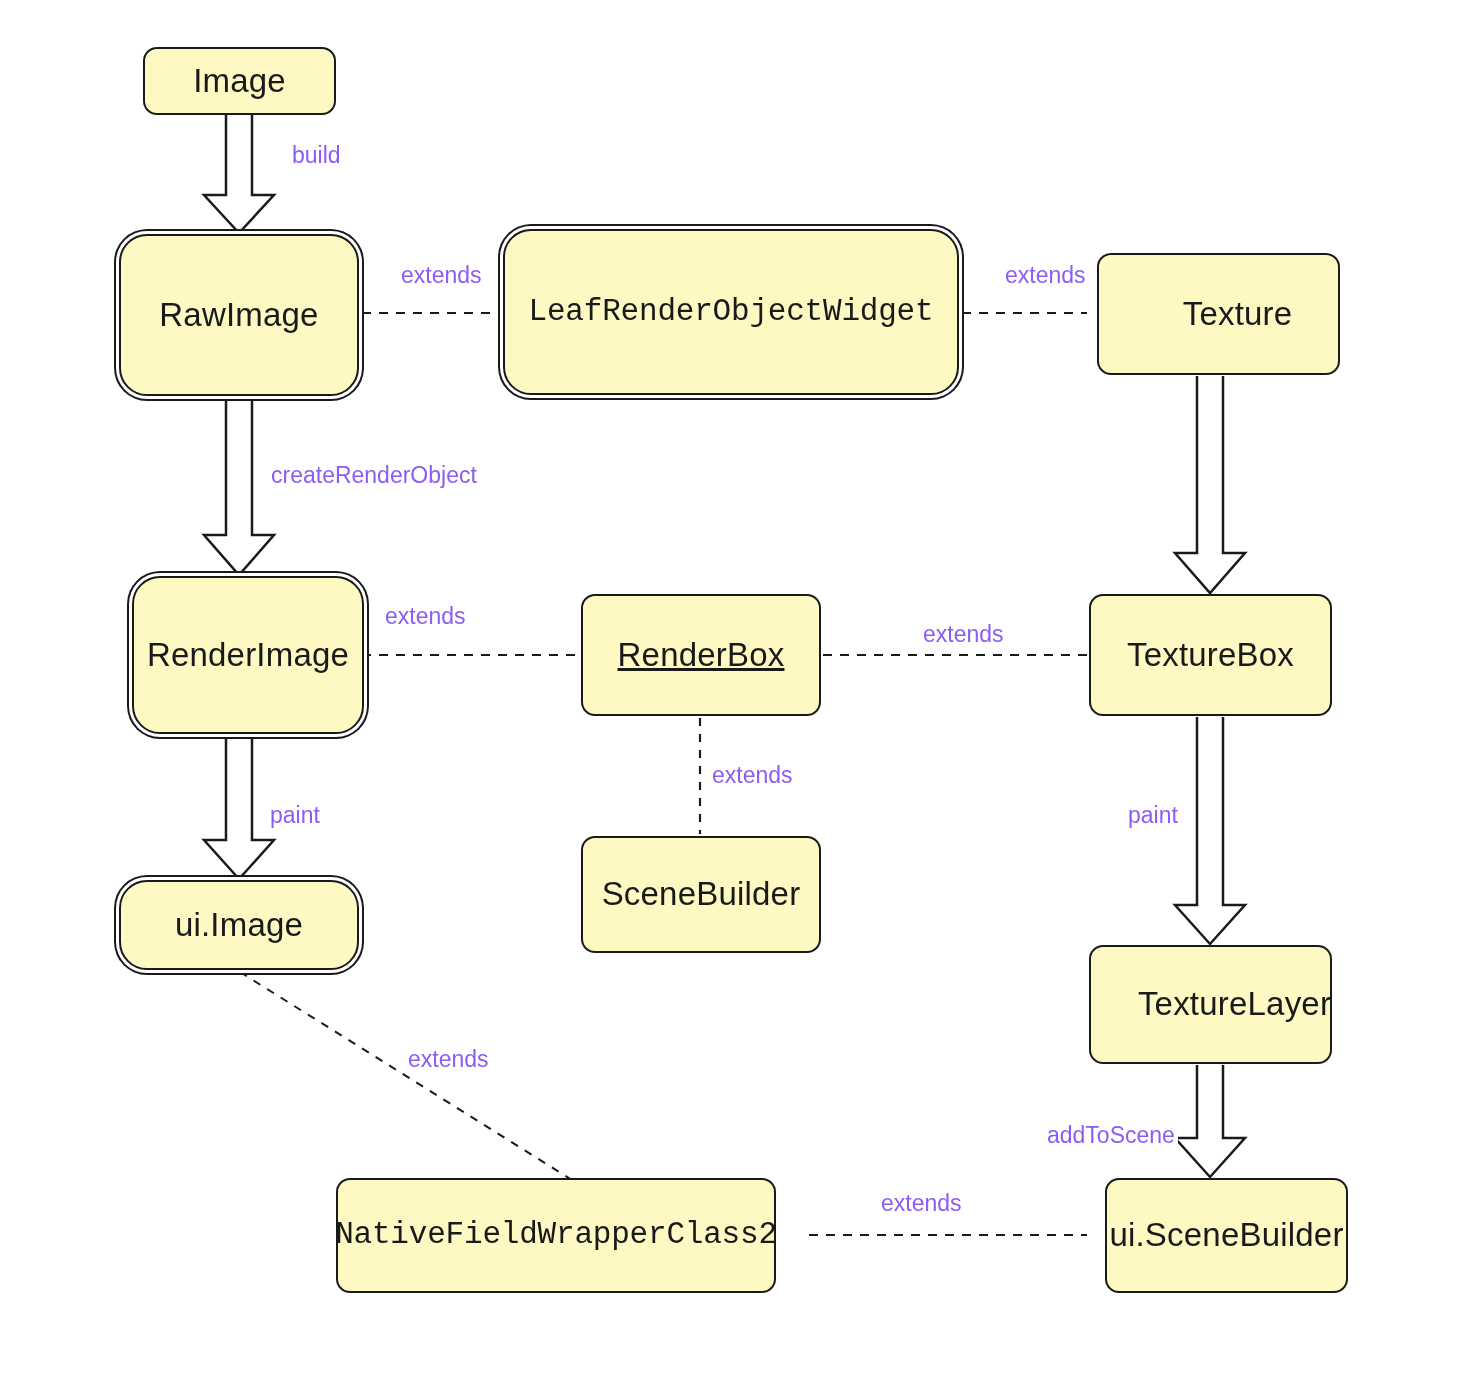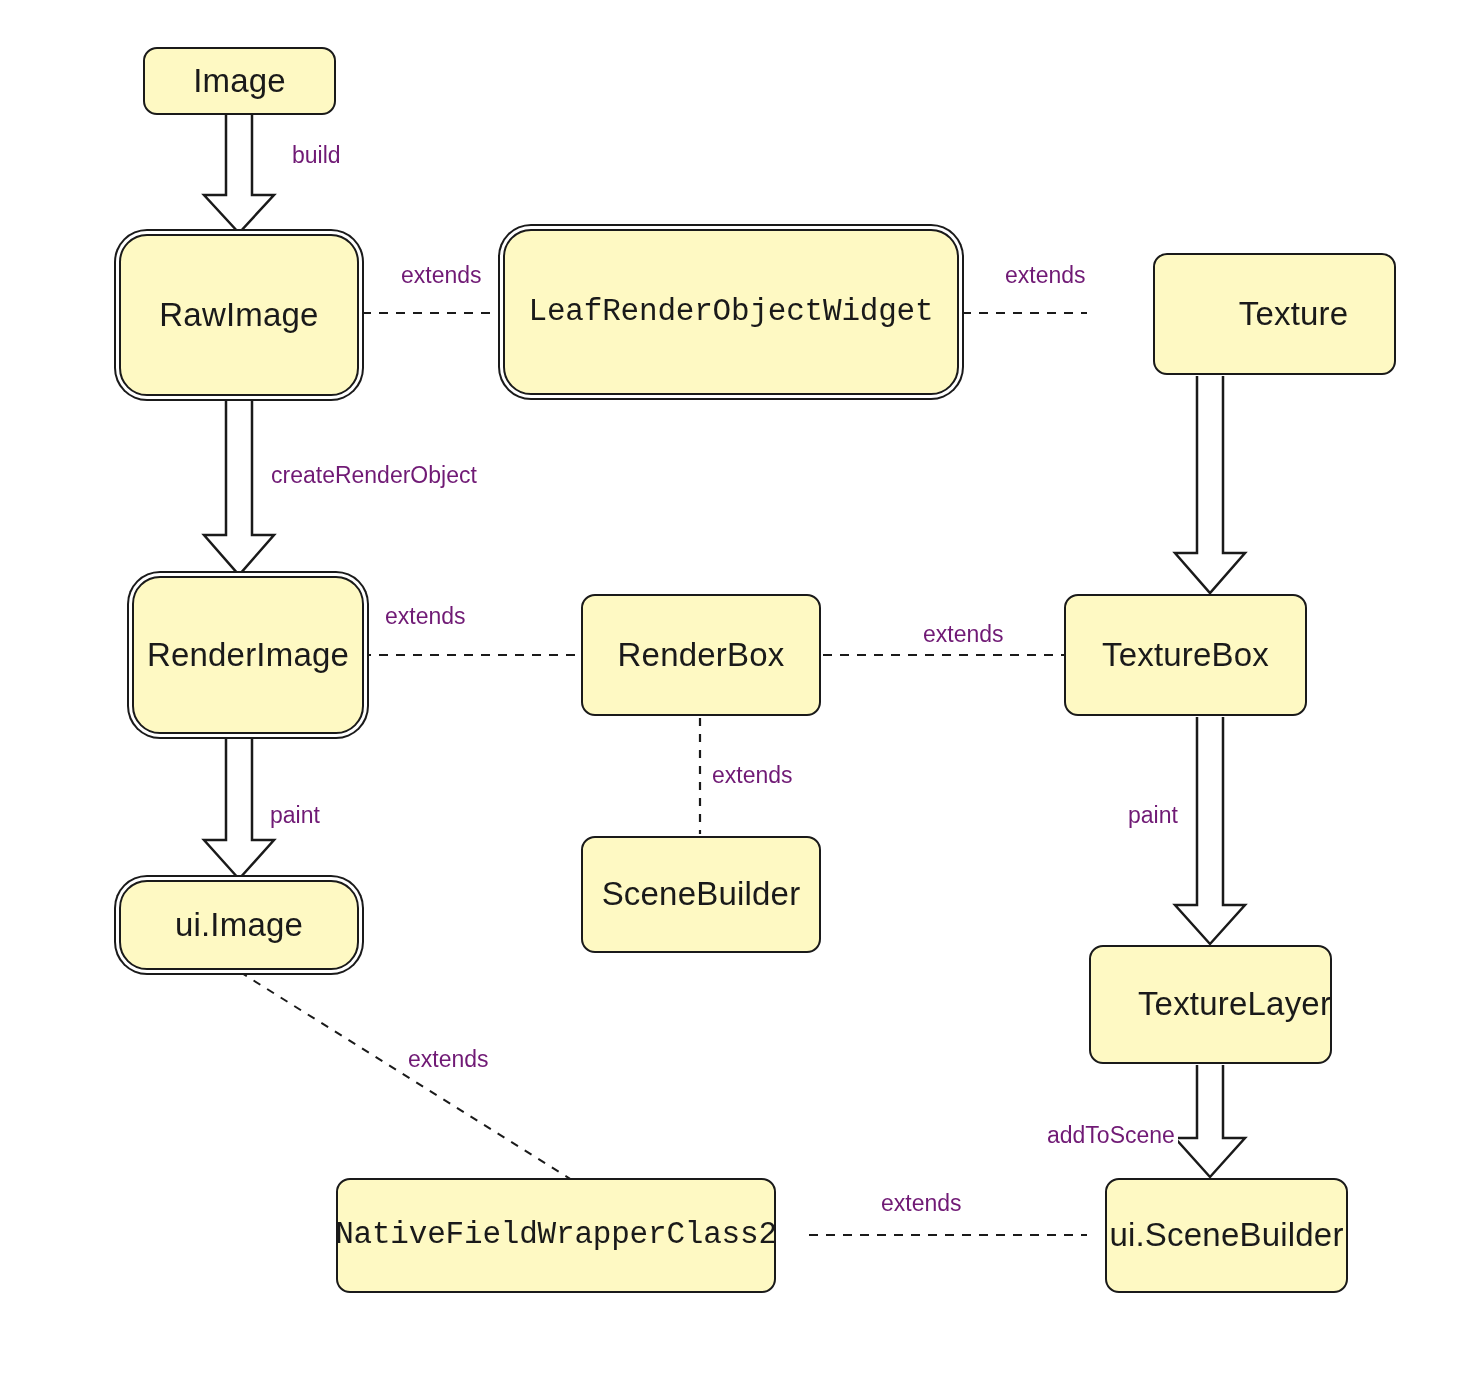--- a/index.html
+++ b/index.html
@@ -52,21 +52,21 @@
   }
   .node.mono .label {
     font-family: "Liberation Mono", monospace;
     font-size: 31px;
     letter-spacing: -0.2px;
   }
   .edge-label {
     position: absolute;
     font-family: "Liberation Sans", sans-serif;
     font-size: 23px;
-    color: #701a75;
+    color: #8b5cf6;
     background: #ffffff;
     padding: 0 3px;
     white-space: nowrap;
     z-index: 4;
   }
 </style>
 </head>
 <body>
 
 <div id="canvas">
@@ -131,33 +131,33 @@
   </div>
 
   <div class="node dbl" style="left:119px; top:234px; width:240px; height:162px;">
     <span class="label">RawImage</span>
   </div>
 
   <div class="node dbl mono" style="left:503px; top:229px; width:456px; height:166px;">
     <span class="label">LeafRenderObjectWidget</span>
   </div>
 
-  <div class="node single" style="left:1153px; top:253px; width:243px; height:122px;padding-left:38px;">
+  <div class="node single" style="left:1097px; top:253px; width:243px; height:122px;padding-left:38px;">
     <span class="label">Texture</span>
   </div>
 
   <div class="node dbl" style="left:132px; top:576px; width:232px; height:158px;">
     <span class="label">RenderImage</span>
   </div>
 
-  <div class="node single" style="left:581px; top:594px; width:240px; height:122px;">
+  <div class="node single" style="left:581px; top:594px; width:240px; height:122px;text-decoration:underline;">
     <span class="label">RenderBox</span>
   </div>
 
-  <div class="node single" style="left:1064px; top:594px; width:243px; height:122px;">
+  <div class="node single" style="left:1089px; top:594px; width:243px; height:122px;">
     <span class="label">TextureBox</span>
   </div>
 
   <div class="node single" style="left:581px; top:836px; width:240px; height:117px;">
     <span class="label">SceneBuilder</span>
   </div>
 
   <div class="node dbl" style="left:119px; top:880px; width:240px; height:90px;">
     <span class="label">ui.Image</span>
   </div>

